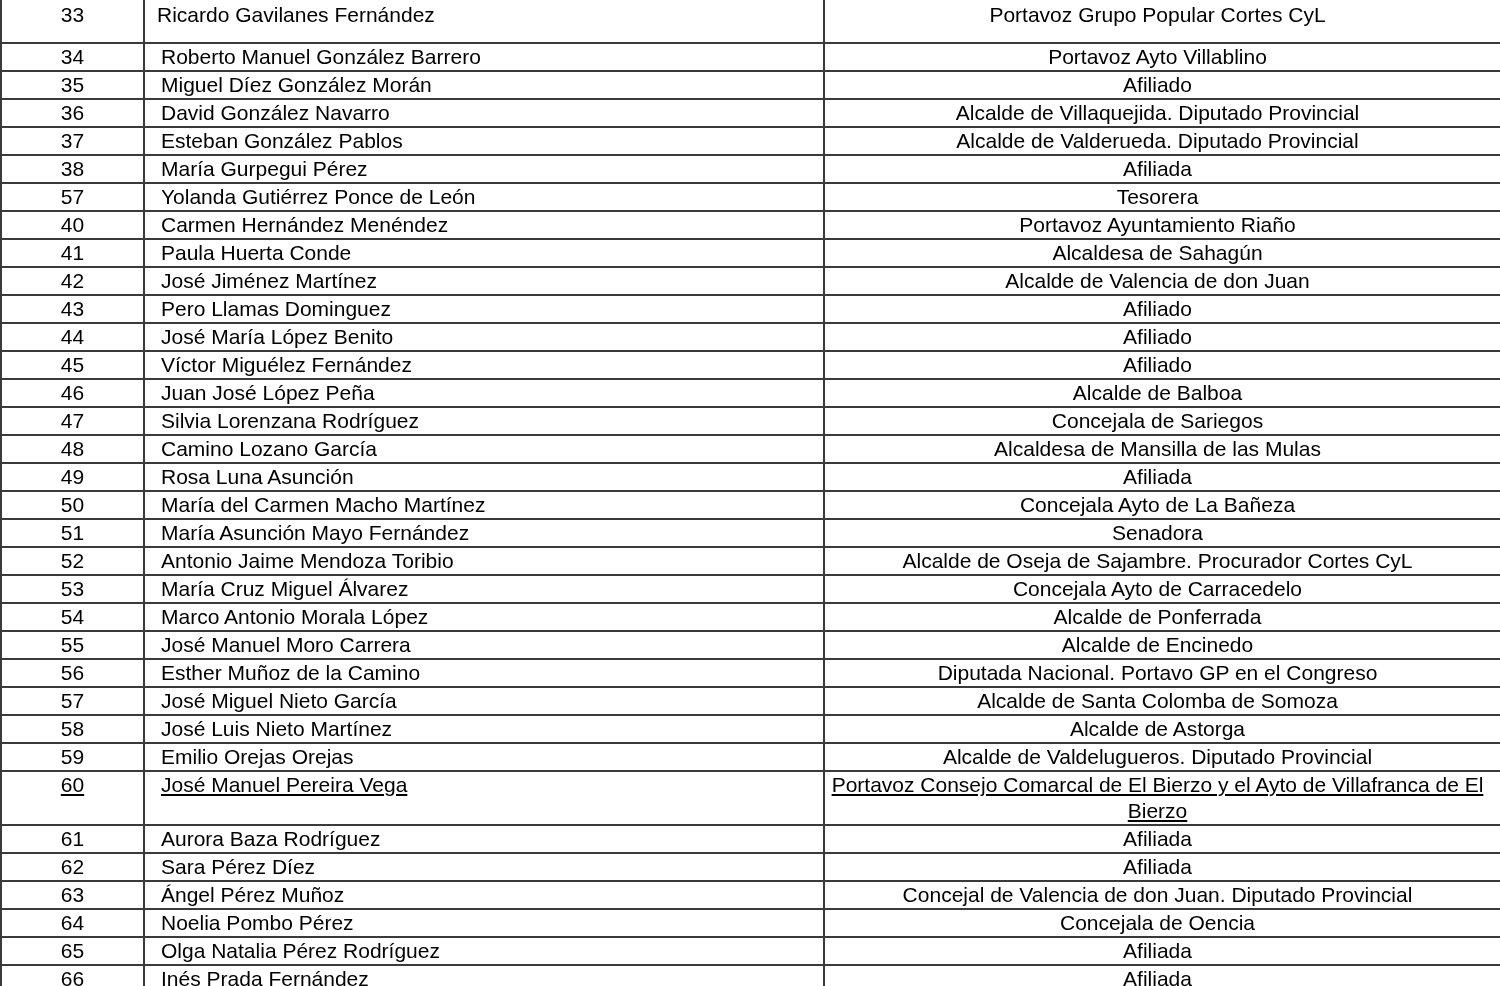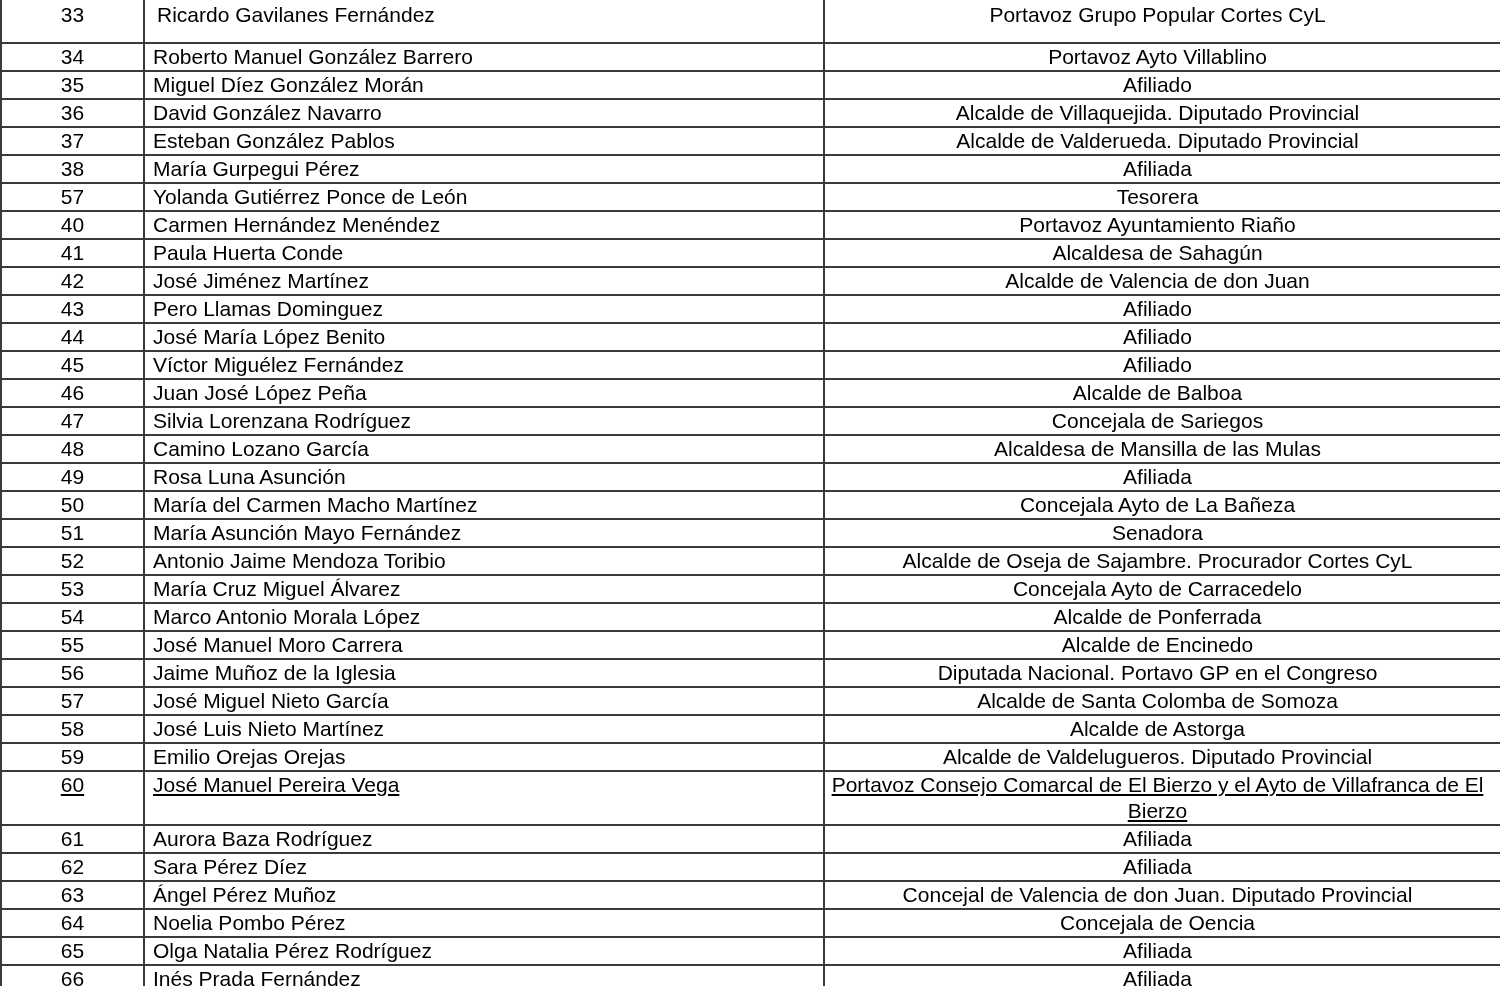--- a/index.html
+++ b/index.html
@@ -37,21 +37,21 @@
       line-height: 26px;
       vertical-align: top;
       white-space: nowrap;
     }
     td.num {
       text-align: center;
       padding-right: 0;
     }
     td.name {
       text-align: left;
-      padding-left: 8px;
+      padding-left: 16px;
     }
     td.role {
       text-align: center;
       padding-right: 30px;
       white-space: normal;
     }
     tr.first td {
       height: 40px;
       line-height: 26px;
       padding-top: 14px;
@@ -180,21 +180,21 @@
           <td class="name">Marco Antonio Morala López</td>
           <td class="role">Alcalde de Ponferrada</td>
         </tr>
         <tr>
           <td class="num">55</td>
           <td class="name">José Manuel Moro Carrera</td>
           <td class="role">Alcalde de Encinedo</td>
         </tr>
         <tr>
           <td class="num">56</td>
-          <td class="name">Jaime Muñoz de la Iglesia</td>
+          <td class="name">Esther Muñoz de la Camino</td>
           <td class="role">Diputada Nacional. Portavo GP en el Congreso</td>
         </tr>
         <tr>
           <td class="num">57</td>
           <td class="name">José Miguel Nieto García</td>
           <td class="role">Alcalde de Santa Colomba de Somoza</td>
         </tr>
         <tr>
           <td class="num">58</td>
           <td class="name">José Luis Nieto Martínez</td>

